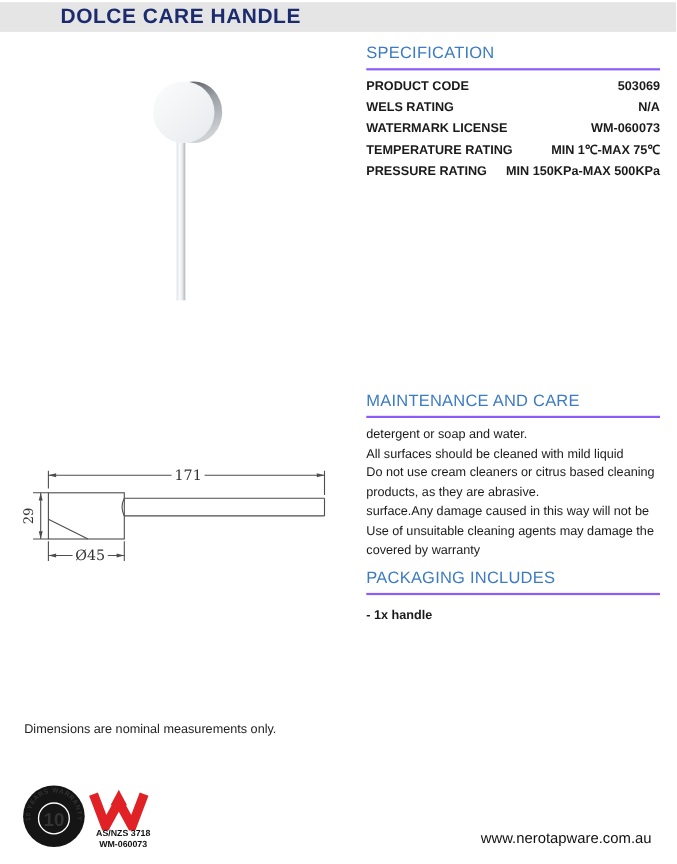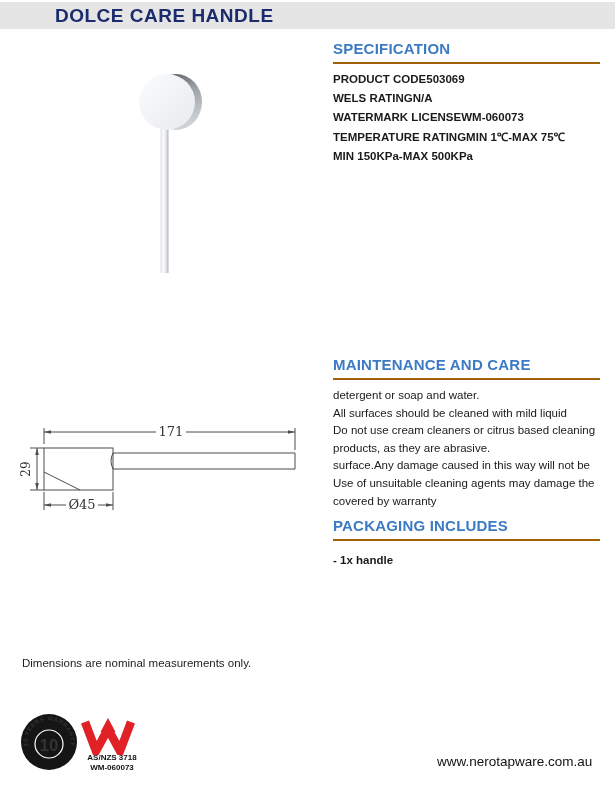--- a/index.html
+++ b/index.html
@@ -6,25 +6,25 @@
   .page{position:relative;width:615px;height:785px;background:#ffffff;overflow:hidden;
         font-family:"Liberation Sans",sans-serif;color:#1a1a1a;}
 
   
   .titlebar{position:absolute;left:0;top:2px;width:615px;height:27px;background:#e5e5e5;}
   .titlebar-text{position:absolute;left:55px;top:0;line-height:27px;font-size:19px;
                  font-weight:bold;color:#1b2b6d;letter-spacing:.5px;}
 
   
   .section{position:absolute;left:333px;width:267px;}
-  .sec-heading{font-size:15px;font-weight:bold;color:#3c7bc4;letter-spacing:.2px;
-               padding-bottom:5px;border-bottom:2px solid #a16207;}
+  .sec-heading{font-size:15px;font-weight:normal;color:#3c7bc4;letter-spacing:.2px;
+               padding-bottom:5px;border-bottom:2px solid #8b5cf6;}
   .sec-heading.w-short{width:227px;}
   .spec-rows{margin-top:6px;}
-  .spec-row{display:flex;justify-content:flex-start;height:19.2px;line-height:19.2px;
+  .spec-row{display:flex;justify-content:space-between;height:19.2px;line-height:19.2px;
             font-size:11.5px;font-weight:bold;}
   .finish-row{position:relative;margin-top:15px;height:18px;}
   .swatch{position:absolute;left:2px;top:1px;width:17px;height:14px;border:1px solid #adadad;
           background:linear-gradient(180deg,#c9cdd0 0%,#8f949a 45%,#e2e5e7 75%,#c8ccce 100%);}
   .finish-code{position:absolute;left:29px;top:0;font-size:11.5px;font-weight:bold;line-height:17px;}
   .finish-name{position:absolute;left:140px;top:0;font-size:11.5px;line-height:17px;}
   .maint-lines{margin-top:7px;}
   .maint-line{font-size:11.5px;line-height:17.6px;}
   .pack-item{margin-top:13px;font-size:11.5px;font-weight:bold;}
 
@@ -129,20 +129,21 @@
       </div>
       <div class="spec-row">
         <span>WATERMARK LICENSE</span>
         <span>WM-060073</span>
       </div>
       <div class="spec-row">
         <span>TEMPERATURE RATING</span>
         <span>MIN 1℃-MAX 75℃</span>
       </div>
       <div class="spec-row">
+        <span>PRESSURE RATING</span>
         <span>MIN 150KPa-MAX 500KPa</span>
       </div>
     </div>
   </div>
 
 
   <div class="section" style="top:356px">
     <div class="sec-heading">MAINTENANCE AND CARE</div>
     <div class="maint-lines">
       <div class="maint-line">detergent or soap and water.</div>

